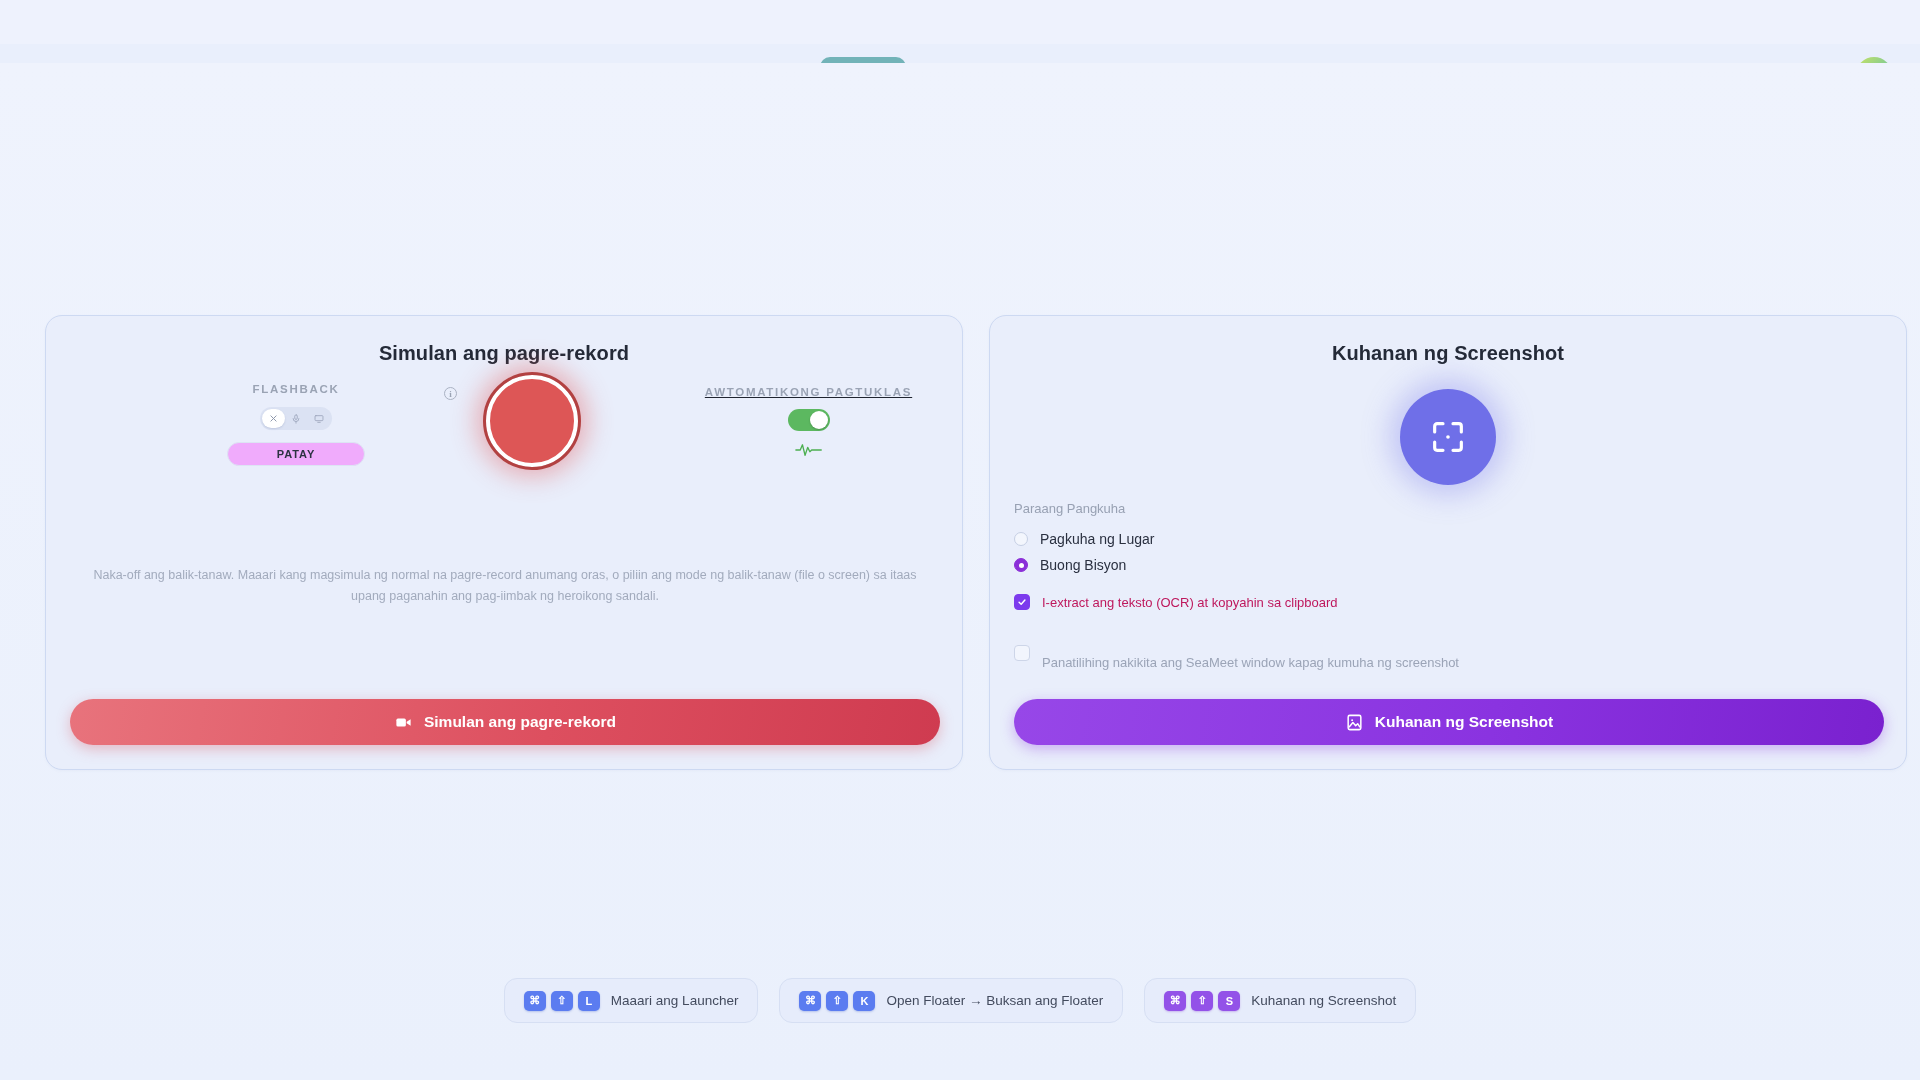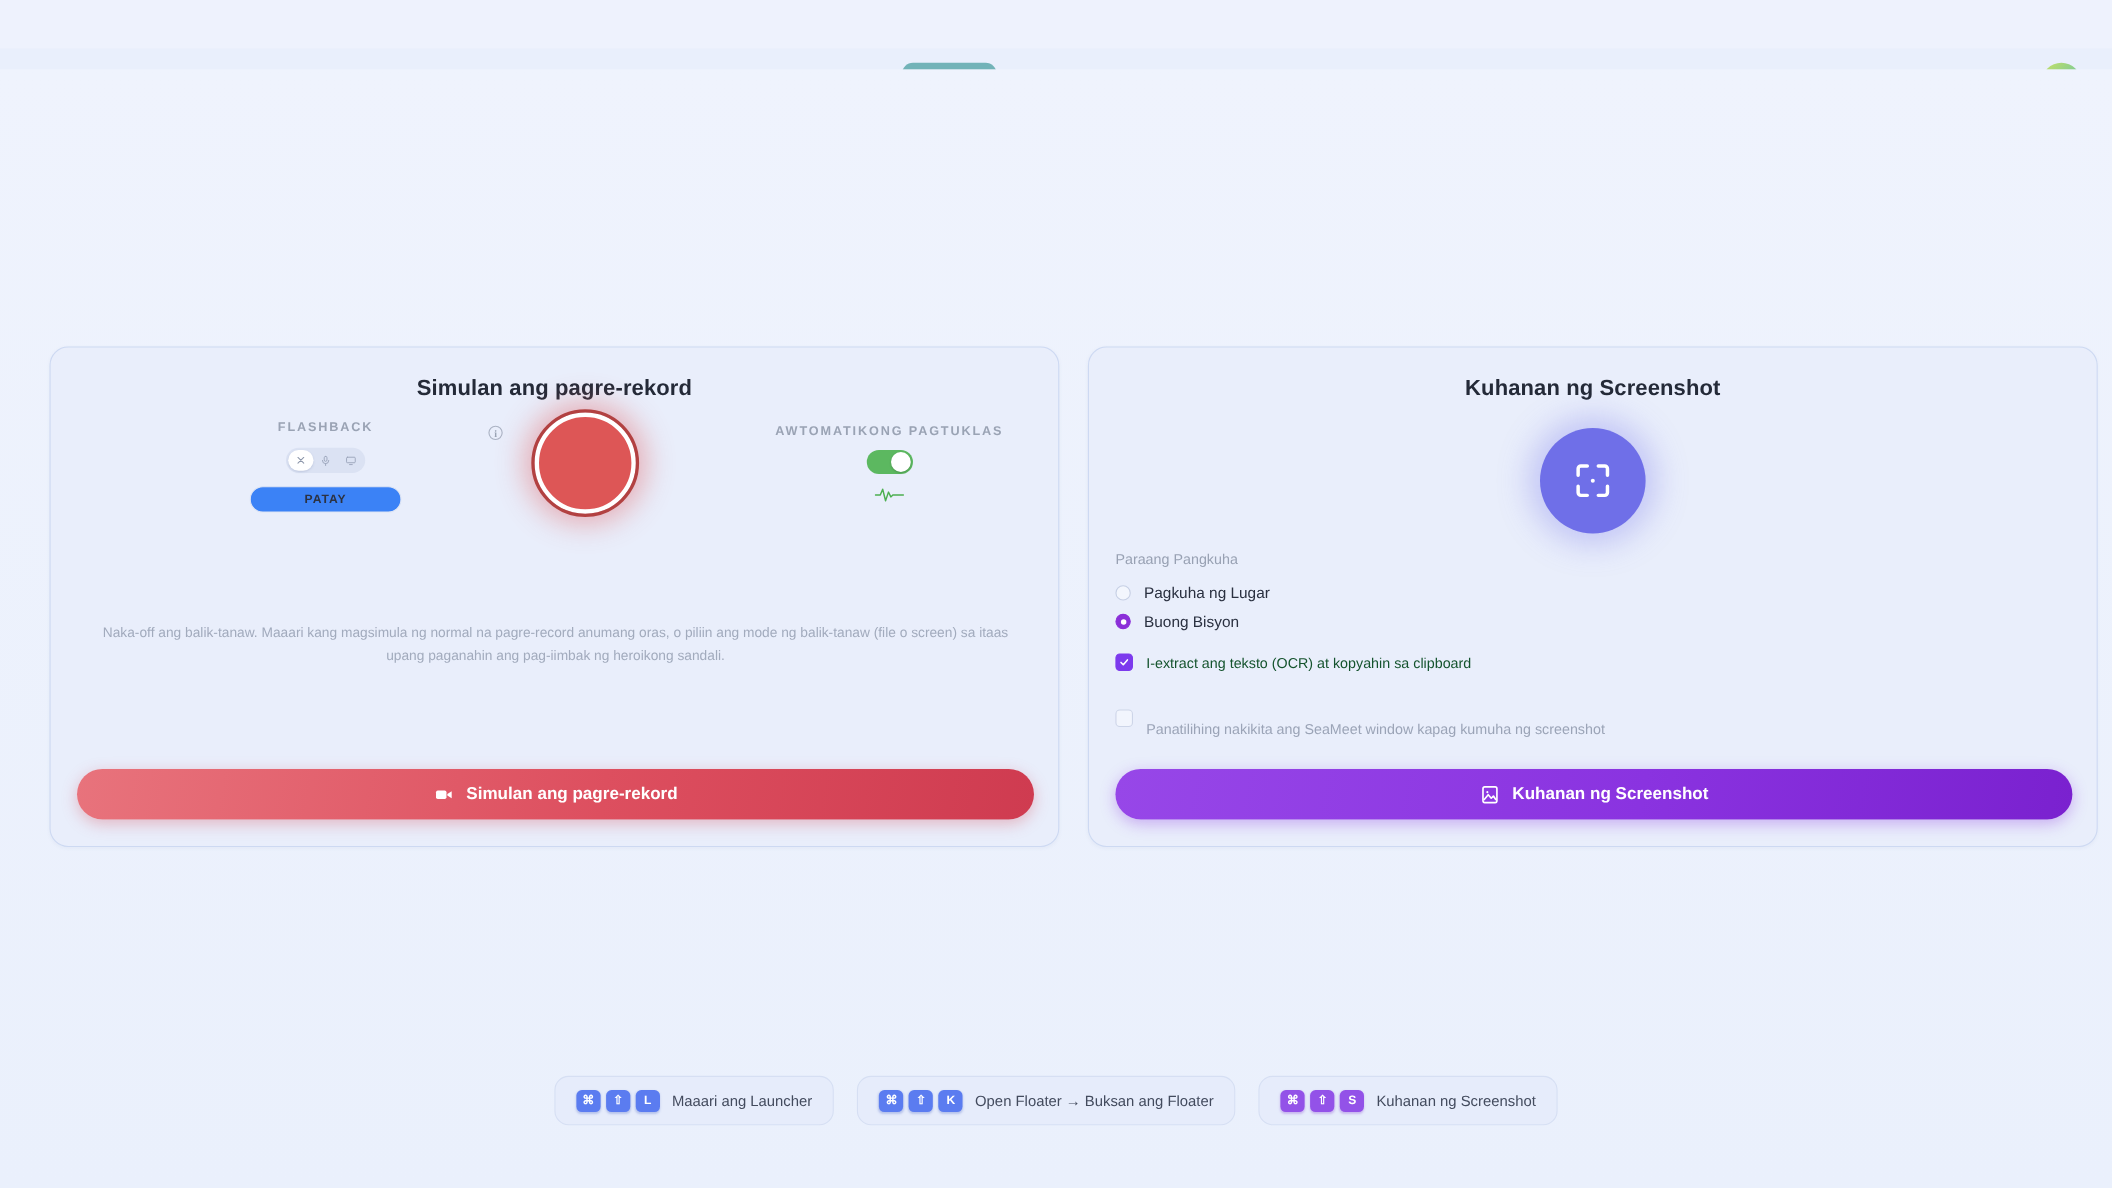--- a/index.html
+++ b/index.html
@@ -174,21 +174,21 @@
   .seg-item.on {
     background: #ffffff;
     color: #8d97ab;
     box-shadow: 0 1px 2px rgba(70,90,140,0.18);
   }
   .pill-btn {
     margin: 12px auto 0;
     width: 138px;
     height: 24px;
     border-radius: 13px;
-    background: #3b82f6;
+    background: #f0abfc;
     border: 1px solid #dde4f4;
     font-size: 11px;
     font-weight: 700;
     letter-spacing: .9px;
     color: #2c3242;
     display: flex;
     align-items: center;
     justify-content: center;
     cursor: pointer;
   }
@@ -226,20 +226,21 @@
     cursor: pointer;
     box-shadow: 0 0 26px 9px rgba(226,90,90,0.45);
   }
 
   .autodetect-block {
     position: absolute;
     left: 630px;
     top: 11px;
     width: 265px;
     text-align: center;
+    text-decoration: underline;
   }
   .toggle {
     margin: 11px auto 0;
     width: 42px;
     height: 22px;
     border-radius: 12px;
     background: #5cb860;
     position: relative;
     cursor: pointer;
   }
@@ -357,21 +358,21 @@
     background: #f2f5fd;
     flex: none;
     display: flex;
     align-items: center;
     justify-content: center;
   }
   .chk.on {
     background: #7c3aed;
     border-color: #7c3aed;
   }
-  .chk-text { font-size: 13px; color: #14532d; }
+  .chk-text { font-size: 13px; color: #be185d; }
   .chk-text.muted { color: #9ba4b7; margin-top: 19px; }
 
   
   .shortcuts {
     position: absolute;
     bottom: 57px;
     left: 0;
     width: 1920px;
     display: flex;
     justify-content: center;

